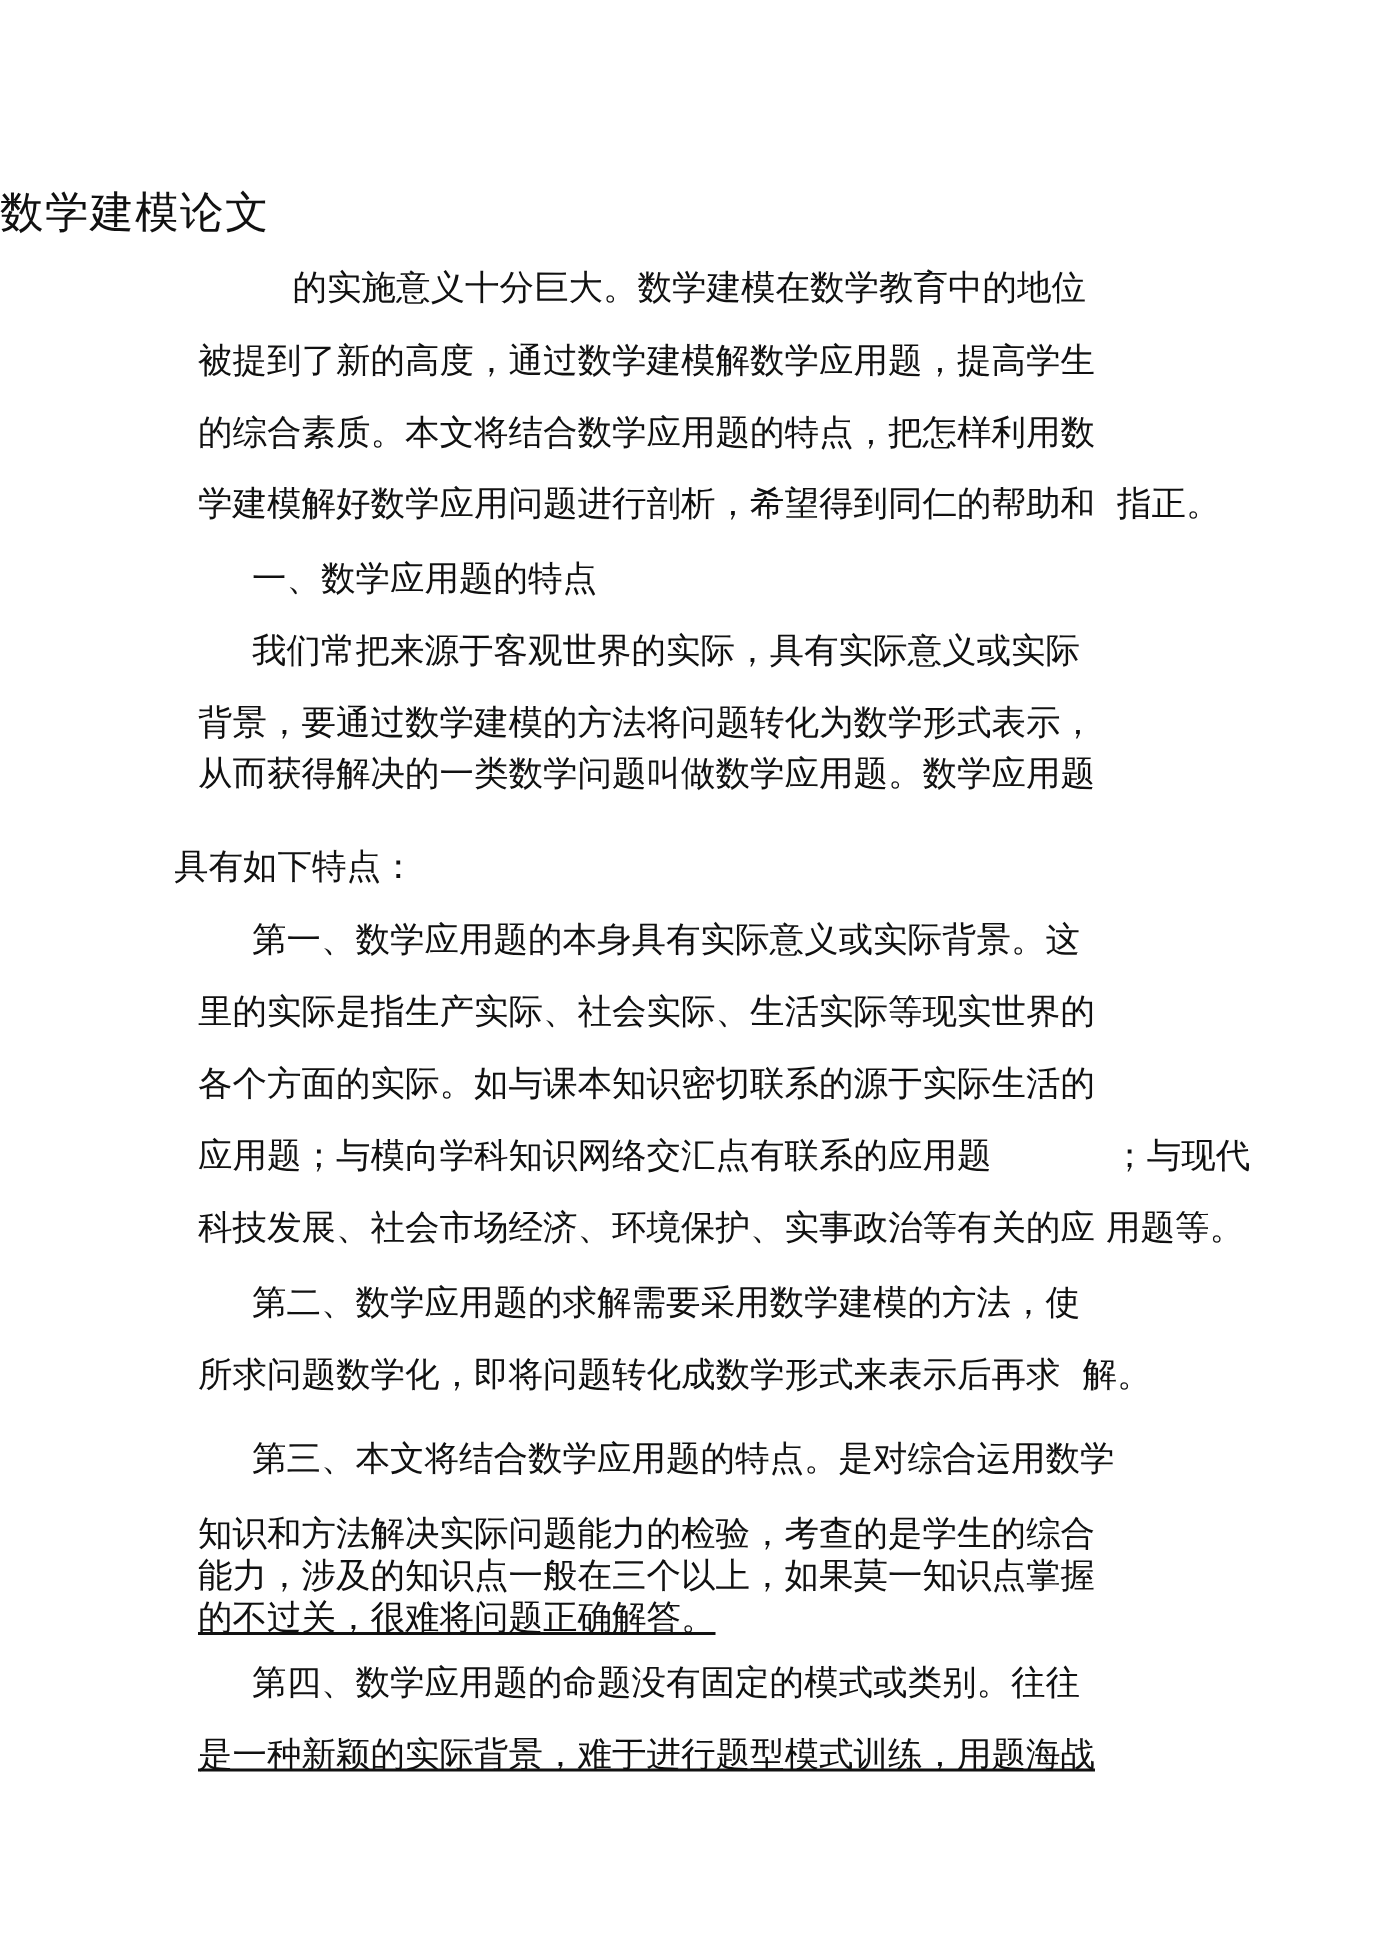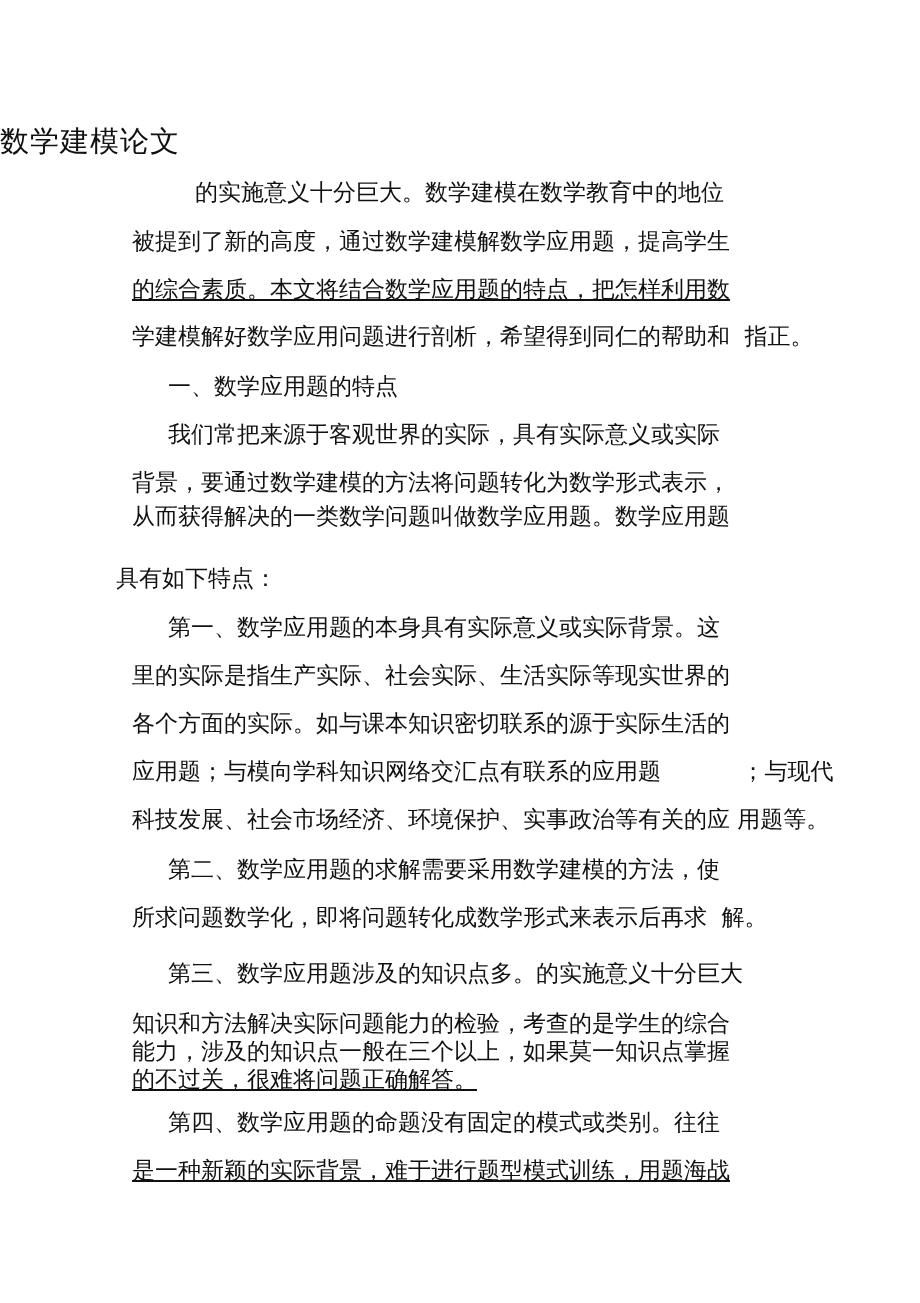--- a/index.html
+++ b/index.html
@@ -10,34 +10,34 @@
   .line { position:absolute; font-size:23px; white-space:pre; line-height:24px; }
 </style>
 </head>
 <body>
 
 <div>
   <div class="title">数学建模论文</div>
   <div id="lines">
       <div class="line" style="left: 195px; top: 180px;">的实施意义十分巨大。数学建模在数学教育中的地位</div>
       <div class="line" style="left: 132px; top: 229px;">被提到了新的高度，通过数学建模解数学应用题，提高学生</div>
-      <div class="line" style="left: 132px; top: 277px; text-decoration: underline;">的综合素质。本文将结合数学应用题的特点，把怎样利用数</div>
+      <div class="line" style="left: 132px; top: 277px;">的综合素质。本文将结合数学应用题的特点，把怎样利用数</div>
       <div class="line" style="left: 132px; top: 324px;">学建模解好数学应用问题进行剖析，希望得到同仁的帮助和  指正。</div>
       <div class="line" style="left: 168px; top: 374px;">一、数学应用题的特点</div>
       <div class="line" style="left: 168px; top: 422px;">我们常把来源于客观世界的实际，具有实际意义或实际</div>
       <div class="line" style="left: 132px; top: 470px;">背景，要通过数学建模的方法将问题转化为数学形式表示，</div>
       <div class="line" style="left: 132px; top: 504px;">从而获得解决的一类数学问题叫做数学应用题。数学应用题</div>
       <div class="line" style="left: 116px; top: 566px;">具有如下特点：</div>
       <div class="line" style="left: 168px; top: 615px;">第一、数学应用题的本身具有实际意义或实际背景。这</div>
       <div class="line" style="left: 132px; top: 663px;">里的实际是指生产实际、社会实际、生活实际等现实世界的</div>
       <div class="line" style="left: 132px; top: 711px;">各个方面的实际。如与课本知识密切联系的源于实际生活的</div>
       <div class="line" style="left: 132px; top: 759px;">应用题；与模向学科知识网络交汇点有联系的应用题           ；与现代</div>
       <div class="line" style="left: 132px; top: 807px;">科技发展、社会市场经济、环境保护、实事政治等有关的应 用题等。</div>
       <div class="line" style="left: 168px; top: 857px;">第二、数学应用题的求解需要采用数学建模的方法，使</div>
       <div class="line" style="left: 132px; top: 905px;">所求问题数学化，即将问题转化成数学形式来表示后再求  解。</div>
-      <div class="line" style="left: 168px; top: 961px;">第三、数学应用题涉及的知识点多。的实施意义十分巨大</div>
+      <div class="line" style="left: 168px; top: 961px;">第三、本文将结合数学应用题的特点。是对综合运用数学</div>
       <div class="line" style="left: 132px; top: 1011px;">知识和方法解决实际问题能力的检验，考查的是学生的综合</div>
       <div class="line" style="left: 132px; top: 1039px;">能力，涉及的知识点一般在三个以上，如果莫一知识点掌握</div>
       <div class="line" style="left: 132px; top: 1067px; text-decoration: underline;">的不过关，很难将问题正确解答。</div>
       <div class="line" style="left: 168px; top: 1110px;">第四、数学应用题的命题没有固定的模式或类别。往往</div>
       <div class="line" style="left: 132px; top: 1158px; text-decoration: underline;">是一种新颖的实际背景，难于进行题型模式训练，用题海战</div>
     </div>
 </div>
 
 </body></html>

